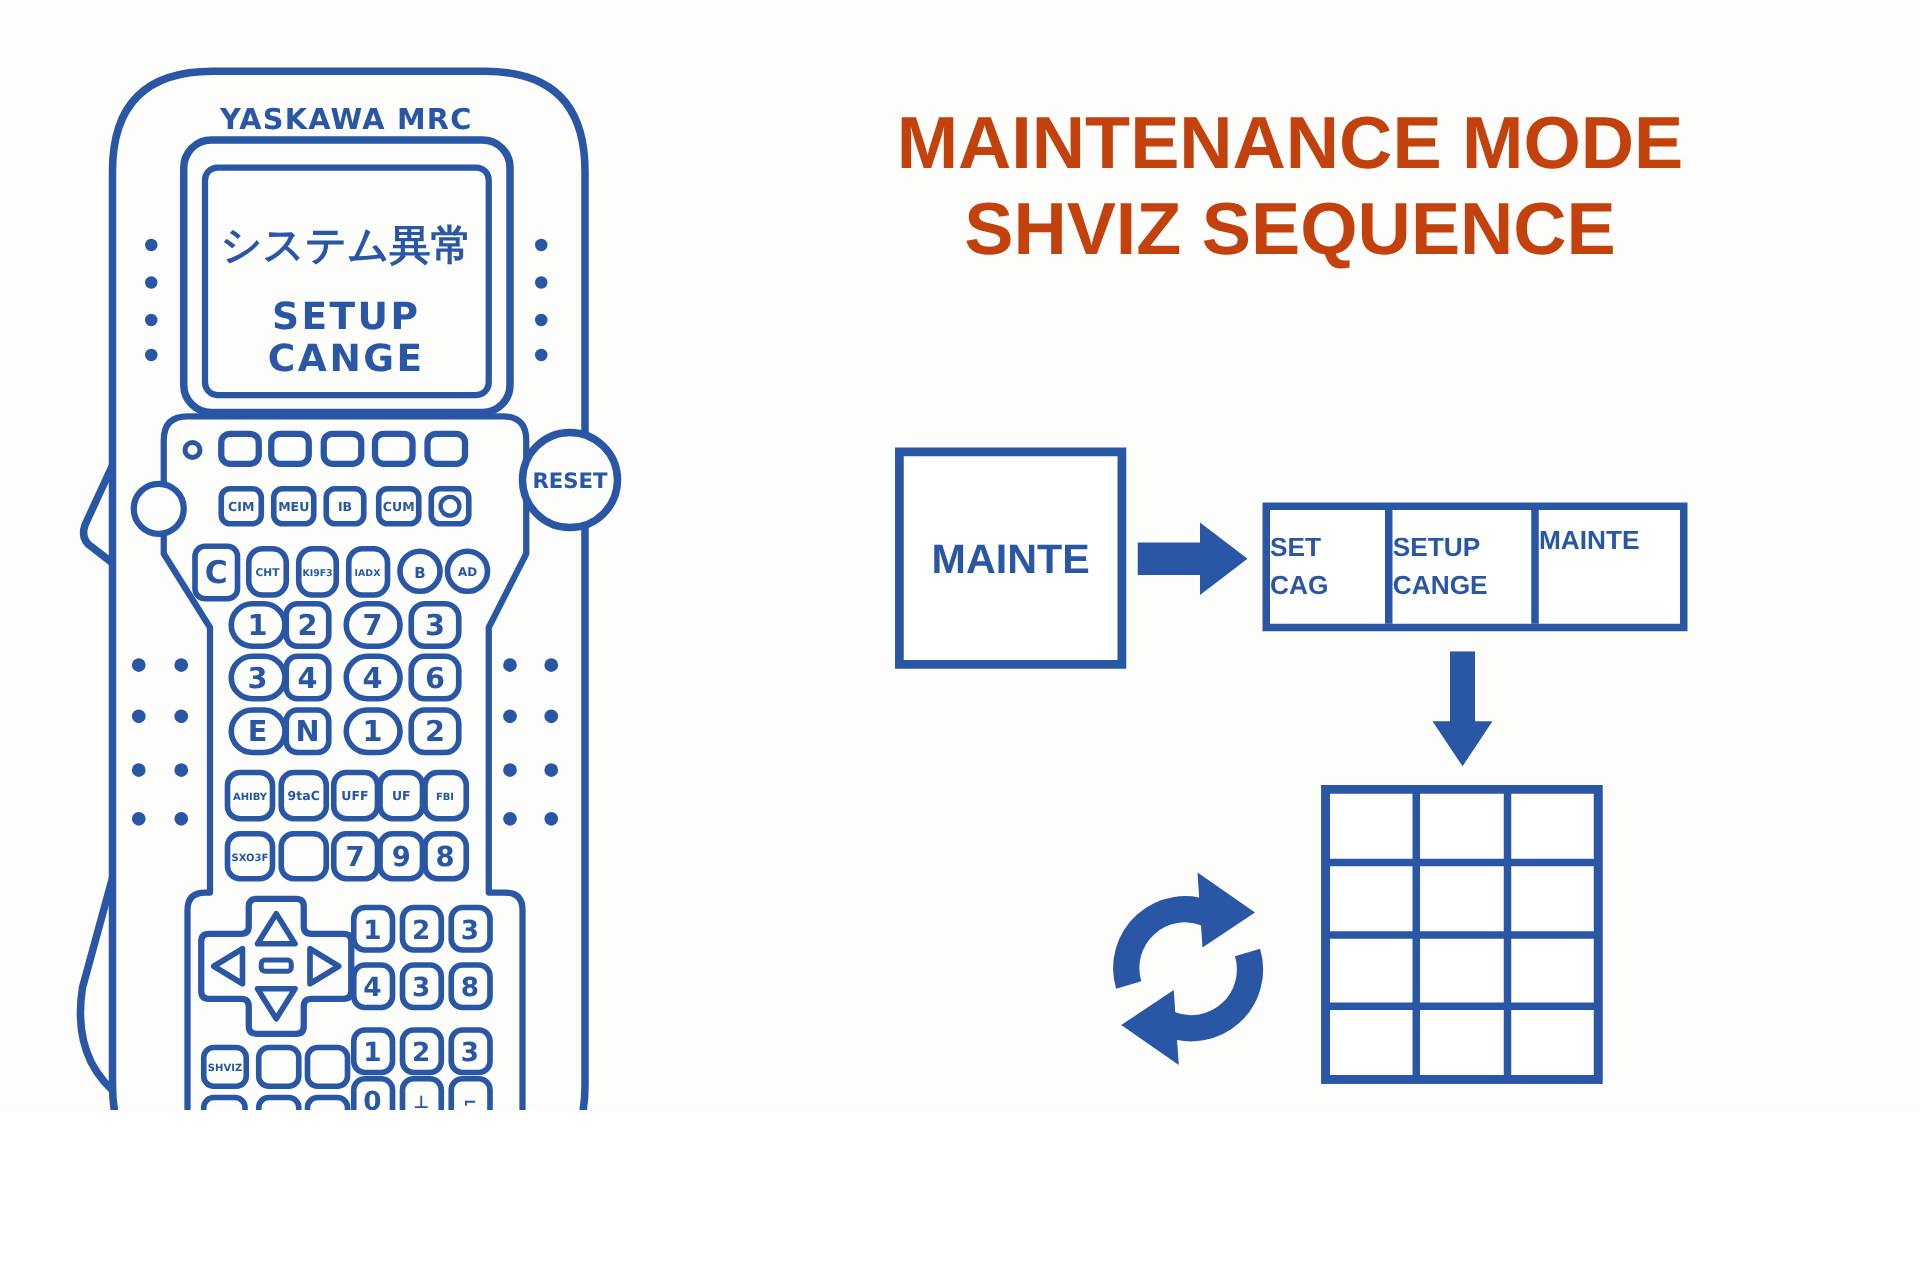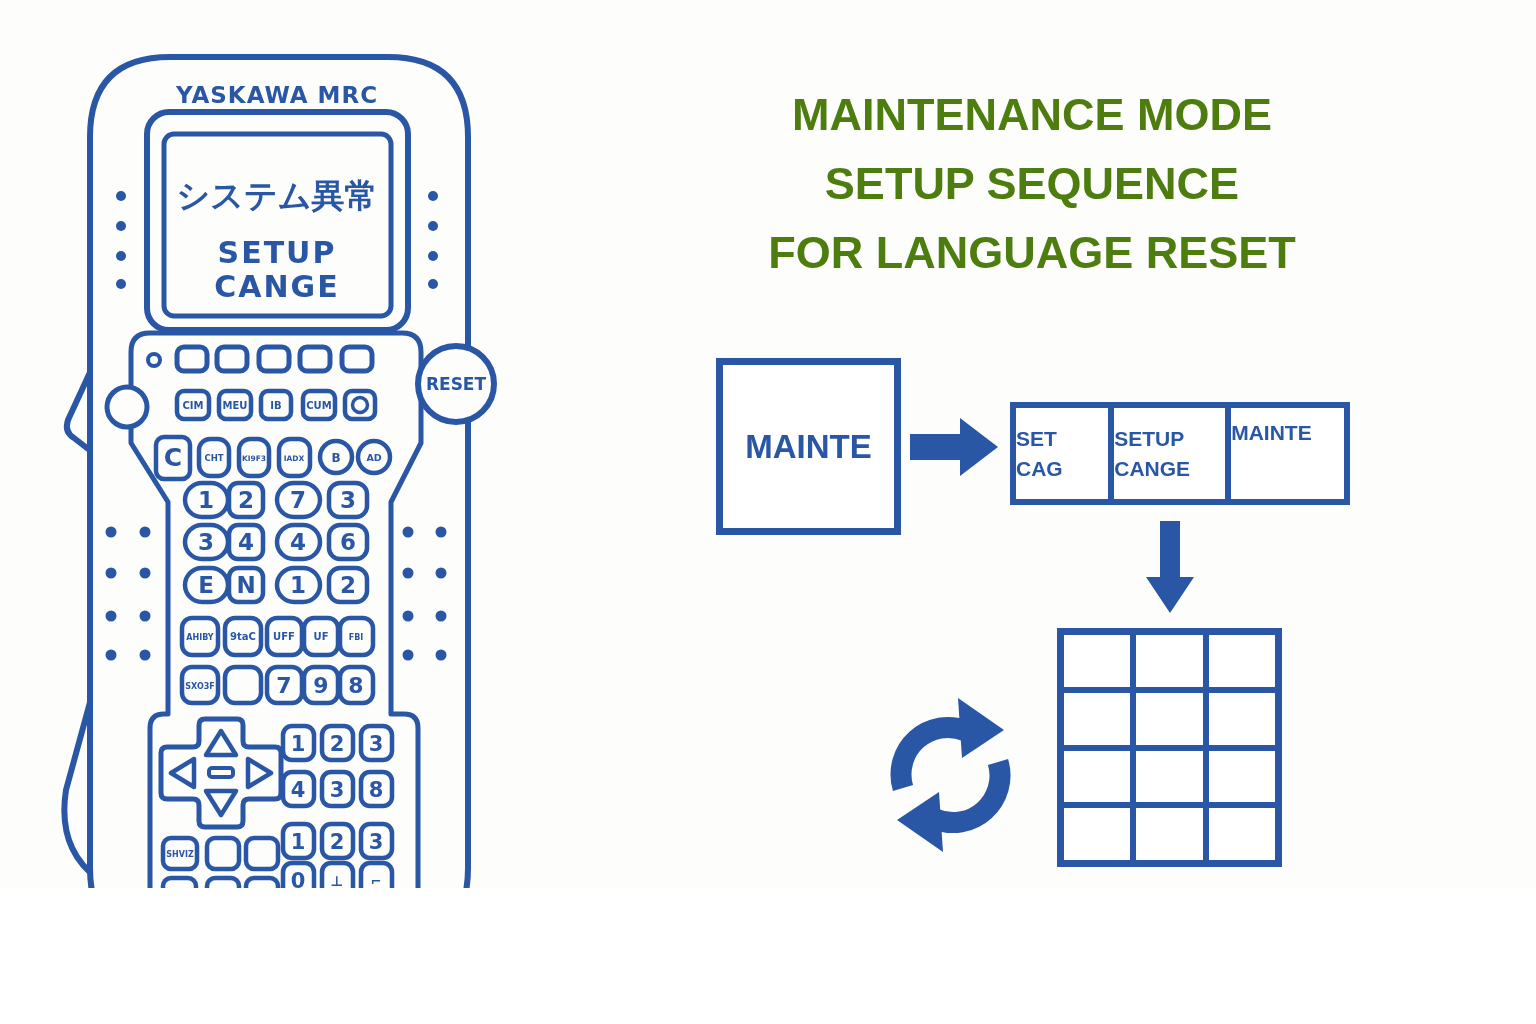--- a/index.html
+++ b/index.html
@@ -3,21 +3,21 @@
 <meta charset="utf-8">
 <style>
   html,body{margin:0;padding:0;}
   .canvas{
     position:relative;width:1536px;height:888px;background:#fdfdfb;overflow:hidden;
     font-family:"Liberation Sans",sans-serif;color:#2956a5;
   }
   svg text{font-family:"DejaVu Sans","Liberation Sans",sans-serif;font-weight:bold;fill:#2956a5;}
   .title{
     position:absolute;left:682px;top:80px;width:700px;text-align:center;
-    font-size:45px;line-height:69px;font-weight:bold;color:#4d7c0f;letter-spacing:0;
+    font-size:59px;line-height:69px;font-weight:bold;color:#c2410c;letter-spacing:0;
   }
   .mainte-box{
     position:absolute;left:716px;top:358px;width:185px;height:177px;
     border:7px solid #2956a5;box-sizing:border-box;background:#fff;
     display:flex;align-items:center;justify-content:center;
     font-size:33px;font-weight:bold;
   }
   .cells-box{
     position:absolute;left:1010px;top:402px;width:340px;height:103px;
     border:6px solid #2956a5;box-sizing:border-box;background:#fff;display:flex;
@@ -237,22 +237,21 @@
     <text x="180" y="857" text-anchor="middle" font-size="8">SHVIZ</text>
 
     <circle cx="127" cy="407" r="20" stroke="#2956a5" stroke-width="5" fill="#fdfdfb"></circle>
 
     <circle cx="456" cy="384" r="38" stroke="#2956a5" stroke-width="6" fill="#fdfdfb"></circle>
     <text x="456" y="390" text-anchor="middle" font-size="17">RESET</text>
   </svg>
 
   <div class="title">
     <div>MAINTENANCE MODE</div>
-    <div>SETUP SEQUENCE</div>
-    <div>FOR LANGUAGE RESET</div>
+    <div>SHVIZ SEQUENCE</div>
   </div>
 
   <div class="mainte-box">
     <span>MAINTE</span>
   </div>
 
   <svg class="arrow-svg" style="left:910px;top:418px" width="88" height="58" viewBox="0 0 88 58">
     <polygon points="0,16 50,16 50,0 88,29 50,58 50,42 0,42" fill="#2956a5"></polygon>
   </svg>
 

